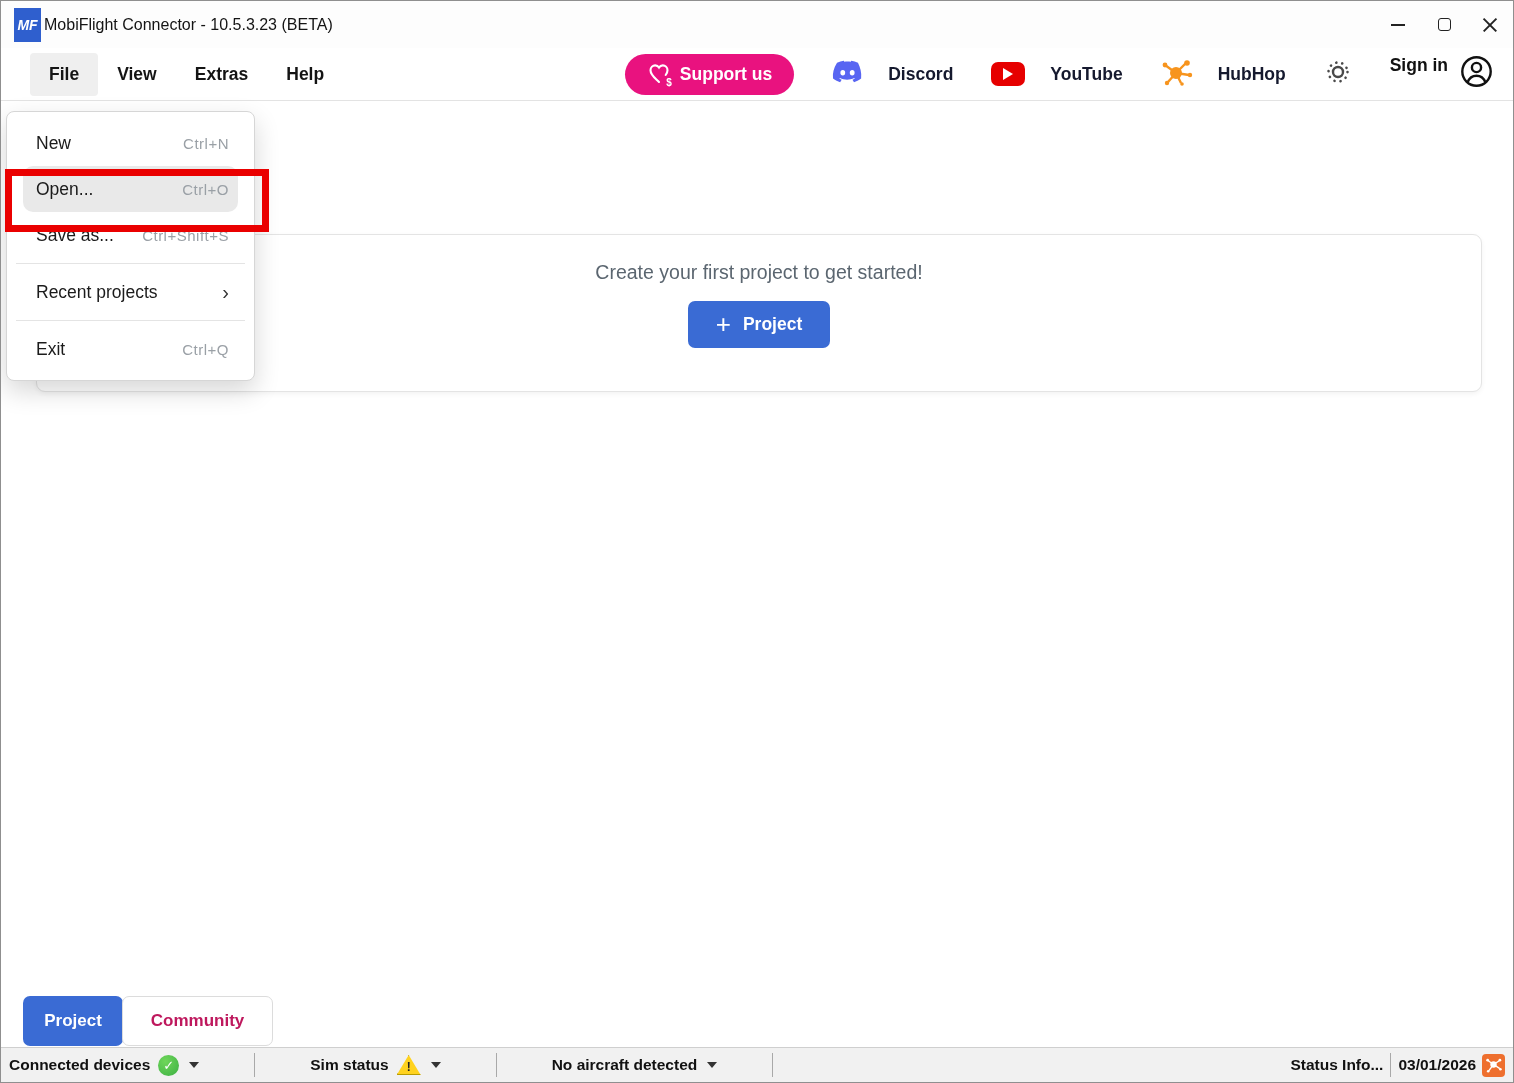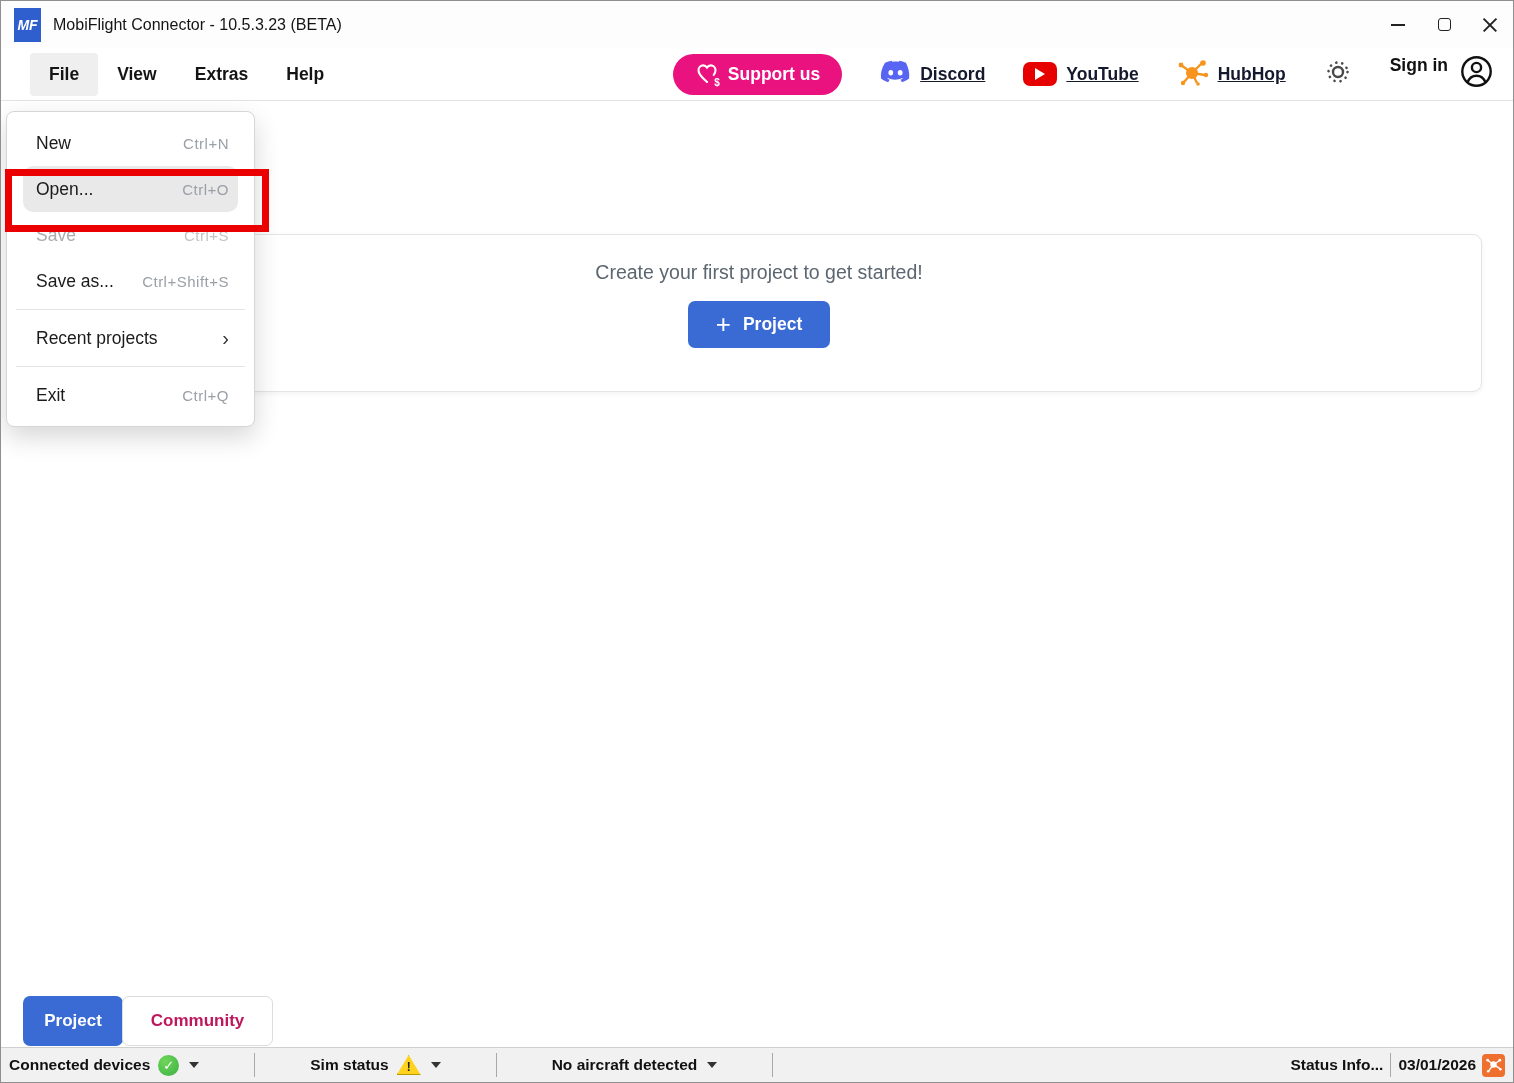--- a/index.html
+++ b/index.html
@@ -8,40 +8,40 @@
     --ok-green:#3CB043; --warning-yellow:#FFD21E;
   }
   *{box-sizing:border-box;margin:0;padding:0;}
   body{font-family:"Liberation Sans","DejaVu Sans",sans-serif;background:#e8e8e8;}
   .window{position:relative;width:1514px;height:1083px;background:#fff;border:1px solid #8f8f8f;overflow:hidden;}
 
   
   .titlebar{height:47px;display:flex;align-items:center;padding-left:13px;background:#fdfdfd;}
   .app-logo{width:27px;height:34px;border-radius:0;background:#2F5FCE;color:#fff;
     display:flex;align-items:center;justify-content:center;font-weight:bold;font-style:italic;font-size:14px;}
-  .window-title{margin-left:12px;font-size:16px;color:#141414;}
+  .window-title{margin-left:3px;font-size:16px;color:#141414;}
   .win-controls{margin-left:auto;display:flex;height:100%;}
   .win-btn{width:46px;height:100%;display:flex;align-items:center;justify-content:center;cursor:pointer;}
   .glyph-min{width:14px;height:2px;background:#222;}
   .glyph-max{width:13px;height:13px;border:1.6px solid #222;border-radius:3px;}
   .glyph-close{position:relative;width:16px;height:16px;}
   .glyph-close::before,.glyph-close::after{content:"";position:absolute;left:-1px;top:7px;width:18px;height:1.8px;background:#222;}
   .glyph-close::before{transform:rotate(45deg);}
   .glyph-close::after{transform:rotate(-45deg);}
 
   
   .menubar{height:53px;display:flex;align-items:center;padding:0 20px 0 8px;border-bottom:1px solid #e3e3e3;background:#fff;}
   .menu-item{padding:11px 19px;font-size:17.5px;font-weight:700;color:#141414;border-radius:4px;cursor:pointer;}
   .menu-item.open{background:#efefef;margin-left:21px;}
   .menubar-right{margin-left:auto;display:flex;align-items:center;gap:38px;}
   .support-pill{display:flex;align-items:center;gap:9px;background:var(--support-pink);color:#fff;
     border-radius:22px;height:41px;padding:0 22px;font-size:17.5px;font-weight:700;cursor:pointer;}
   .heart-wrap{position:relative;width:24px;height:24px;}
   .heart-wrap .dollar{position:absolute;right:-1px;bottom:-2px;font-size:10px;font-weight:700;color:#fff;}
-  .link-item{display:flex;align-items:center;gap:9px;font-size:17.5px;font-weight:700;color:#15192e;cursor:pointer;text-decoration:underline;}
+  .link-item{display:flex;align-items:center;gap:25px;font-size:17.5px;font-weight:700;color:#15192e;cursor:pointer;}
   .yt-icon{width:34px;height:24px;background:var(--youtube-red);border-radius:7px;display:flex;align-items:center;justify-content:center;}
   .yt-icon::before{content:"";border-style:solid;border-width:6px 0 6px 10px;border-color:transparent transparent transparent #fff;}
   .signin{display:flex;align-items:flex-start;gap:12px;font-size:17.5px;font-weight:700;color:#111;cursor:pointer;}
 
   
   .dropdown{position:absolute;left:5px;top:110px;width:249px;background:#fff;border:1px solid #d6d6d6;
     border-radius:8px;box-shadow:0 10px 26px rgba(0,0,0,.16);padding:8px 9px;z-index:50;}
   .dd-item{height:46px;display:flex;align-items:center;justify-content:space-between;padding:0 16px 0 20px;cursor:pointer;}
   .dd-item .lbl{font-size:17.5px;color:#1b1b1b;}
   .dd-item .sc{font-size:15px;color:#9aa0a6;letter-spacing:.5px;}
@@ -186,24 +186,20 @@
   </div>
 
   <div class="dropdown">
     <div class="dd-item">
       <span class="lbl">New</span>
       <span class="sc">Ctrl+N</span>
     </div>
     <div class="dd-item highlighted">
       <span class="lbl">Open...</span>
       <span class="sc">Ctrl+O</span>
-    </div>
-    <div class="dd-item disabled">
-      <span class="lbl">Save</span>
-      <span class="sc">Ctrl+S</span>
     </div>
     <div class="dd-item">
       <span class="lbl">Save as...</span>
       <span class="sc">Ctrl+Shift+S</span>
     </div>
     <div class="dd-sep"></div>
     <div class="dd-item">
       <span class="lbl">Recent projects</span>
       <span class="chev">›</span>
     </div>

